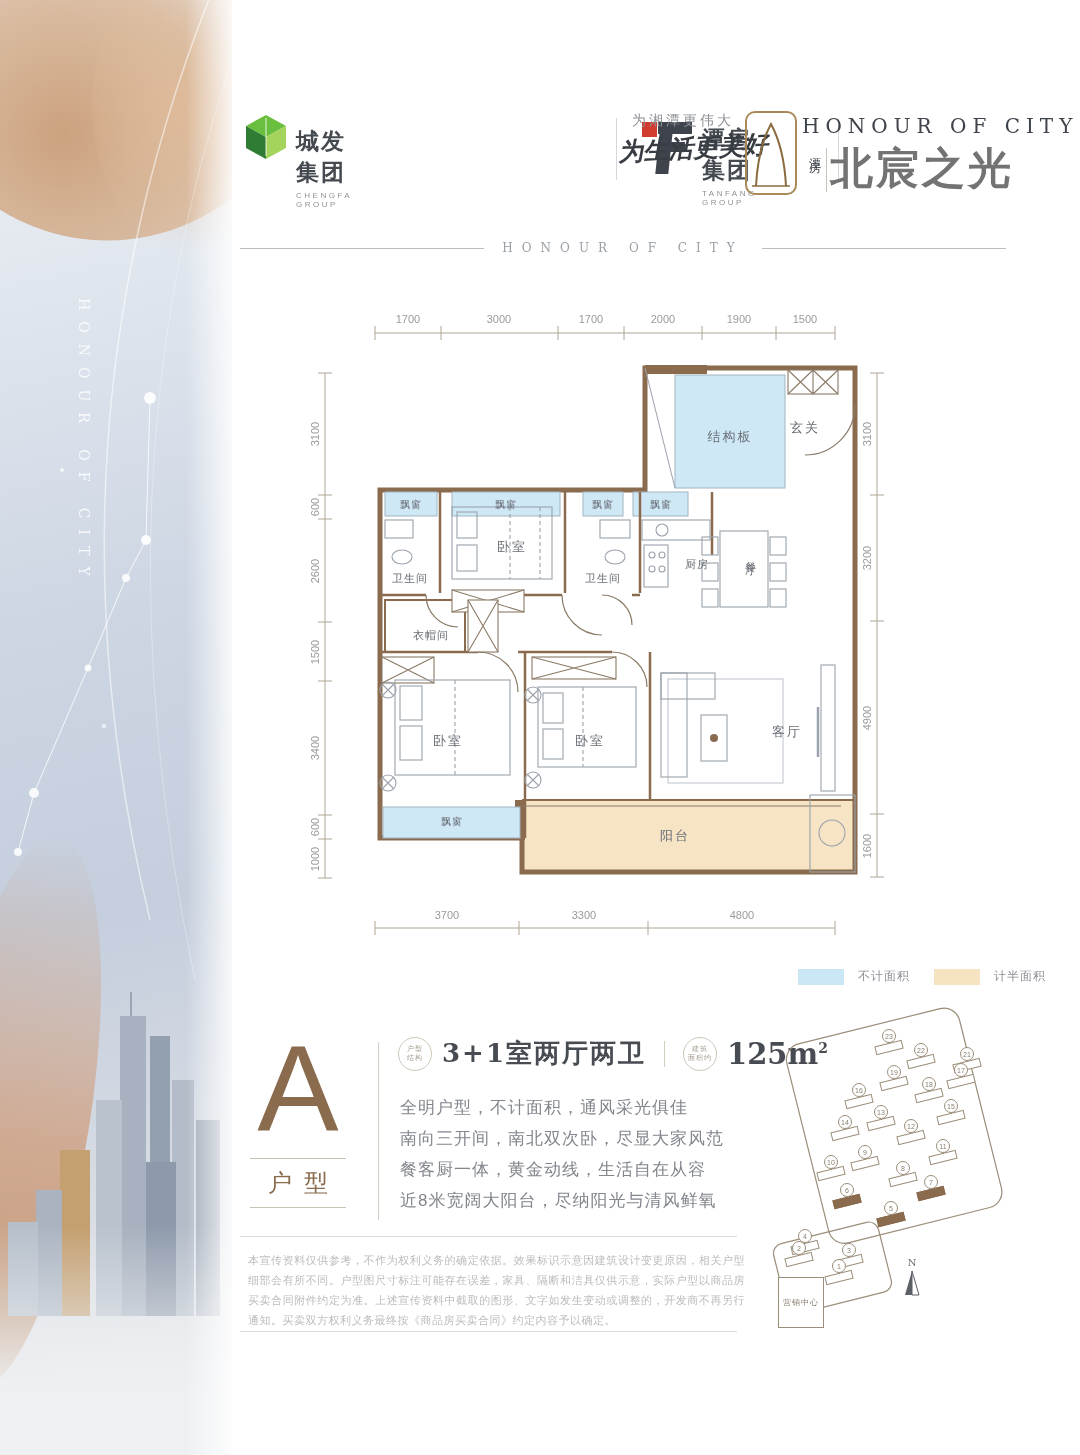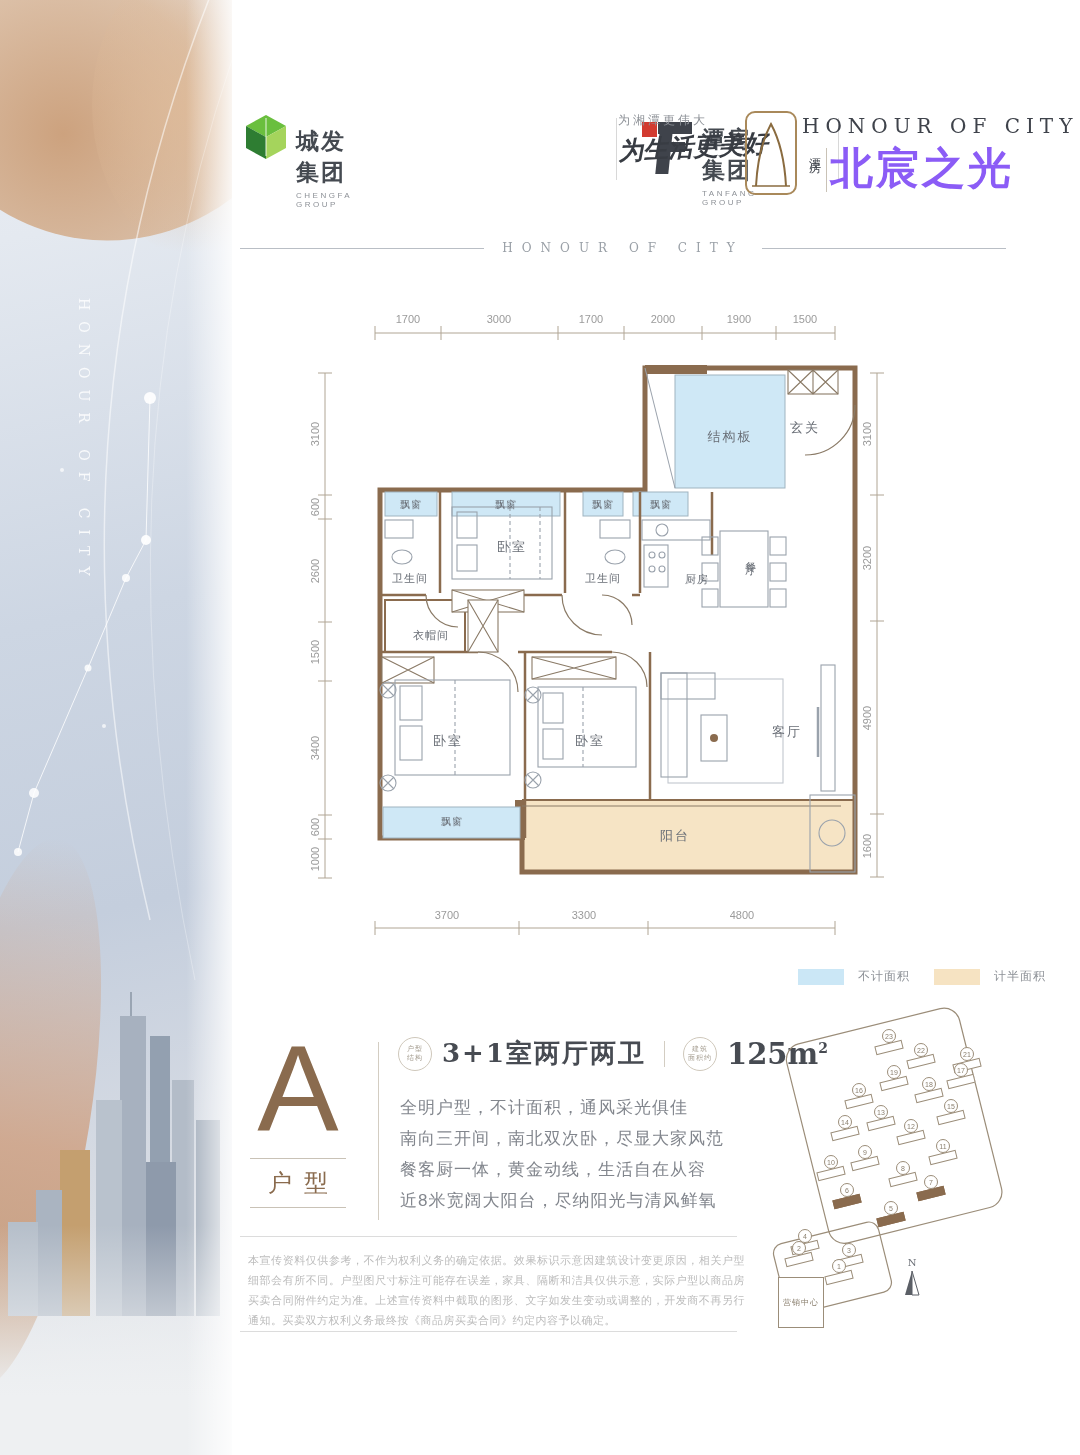--- a/index.html
+++ b/index.html
@@ -30,30 +30,30 @@
   .logo-cn{font-size:23px;font-weight:bold;letter-spacing:2px;color:#454a51;}
   .logo-en{font-size:8px;letter-spacing:2.5px;color:#8d9197;margin-top:3px;}
   .hdr-div{position:absolute;top:14px;width:1px;height:62px;background:#d8d8d8;}
   .tf-mark{position:absolute;left:402px;top:14px;width:52px;height:58px;}
   .tf-red{position:absolute;left:0;top:4px;width:15px;height:15px;background:#d23b30;}
   .tf-v{position:absolute;left:16px;top:4px;width:13px;height:52px;background:#3f434b;transform:skewX(-6deg);}
   .tf-t{position:absolute;left:16px;top:4px;width:34px;height:12px;background:#3f434b;}
   .tf-m{position:absolute;left:18px;top:24px;width:25px;height:10px;background:#3f434b;}
   .logo2-txt{position:absolute;left:462px;top:20px;}
   .slogan-wrap{position:absolute;left:618px;top:112px;width:130px;}
-  .slogan-small{font-size:12px;letter-spacing:3px;color:#8d9197;}
+  .slogan-small{font-size:14px;letter-spacing:3px;color:#8d9197;text-align:center;}
   .slogan-main{font-family:"DejaVu Serif",serif;font-style:italic;font-weight:bold;font-size:25px;
     color:#383c43;transform:rotate(-3deg);margin-top:2px;white-space:nowrap;}
   .brand{position:absolute;left:744px;top:104px;width:300px;height:100px;}
   .brand-en{position:absolute;left:58px;top:10px;font-family:"DejaVu Serif",serif;font-size:20px;
     letter-spacing:6px;color:#3f434b;white-space:nowrap;}
   .brand-cn-small{position:absolute;left:62px;top:44px;writing-mode:vertical-rl;font-size:12px;
     letter-spacing:3px;color:#3f434b;border-right:1px solid #c9c2b6;padding-right:3px;height:44px;}
   .brand-cn{position:absolute;left:86px;top:36px;font-size:43px;font-weight:bold;letter-spacing:3px;
-    color:#8b5cf6;white-space:nowrap;}
+    color:#737373;white-space:nowrap;}
   
   .sec-div{position:absolute;left:240px;top:241px;width:766px;display:flex;align-items:center;}
   .sec-div .ln{flex:1;height:1px;background:#b9bec5;}
   .sec-div .tx{padding:0 18px;font-size:12px;letter-spacing:9px;color:#9aa0a7;font-family:"DejaVu Serif",serif;}
   
   .plan{position:absolute;left:300px;top:295px;width:600px;height:670px;}
   .plan svg{position:absolute;left:0;top:0;}
   .rlabel{position:absolute;transform:translate(-50%,-50%);color:#696e76;font-size:13px;
     letter-spacing:2px;white-space:nowrap;}
   .rlabel.sm{font-size:10px;letter-spacing:1px;}
@@ -342,21 +342,21 @@
     <div class="rlabel" style="left:430px;top:142px;">结构板</div>
     <div class="rlabel" style="left:505px;top:133px;text-align:right;">玄关</div>
     <div class="rlabel sm" style="left:111px;top:210px;">飘窗</div>
     <div class="rlabel sm" style="left:206px;top:210px;">飘窗</div>
     <div class="rlabel sm" style="left:303px;top:210px;">飘窗</div>
     <div class="rlabel sm" style="left:361px;top:210px;">飘窗</div>
     <div class="rlabel sm" style="left:152px;top:527px;">飘窗</div>
     <div class="rlabel" style="left:212px;top:252px;">卧室</div>
     <div class="rlabel md" style="left:110px;top:283px;">卫生间</div>
     <div class="rlabel md" style="left:303px;top:283px;">卫生间</div>
-    <div class="rlabel md" style="left:379px;top:284px;padding-left:36px;">厨房</div>
+    <div class="rlabel md" style="left:379px;top:269px;padding-left:36px;">厨房</div>
     <div class="rlabel vert md" style="left:450px;top:262px;">餐厅</div>
     <div class="rlabel md" style="left:131px;top:340px;">衣帽间</div>
     <div class="rlabel" style="left:148px;top:446px;">卧室</div>
     <div class="rlabel" style="left:290px;top:446px;">卧室</div>
     <div class="rlabel" style="left:487px;top:437px;">客厅</div>
     <div class="rlabel" style="left:375px;top:541px;">阳台</div>
   </div>
 
   <div class="legend">
     <span class="sw blue"></span>

